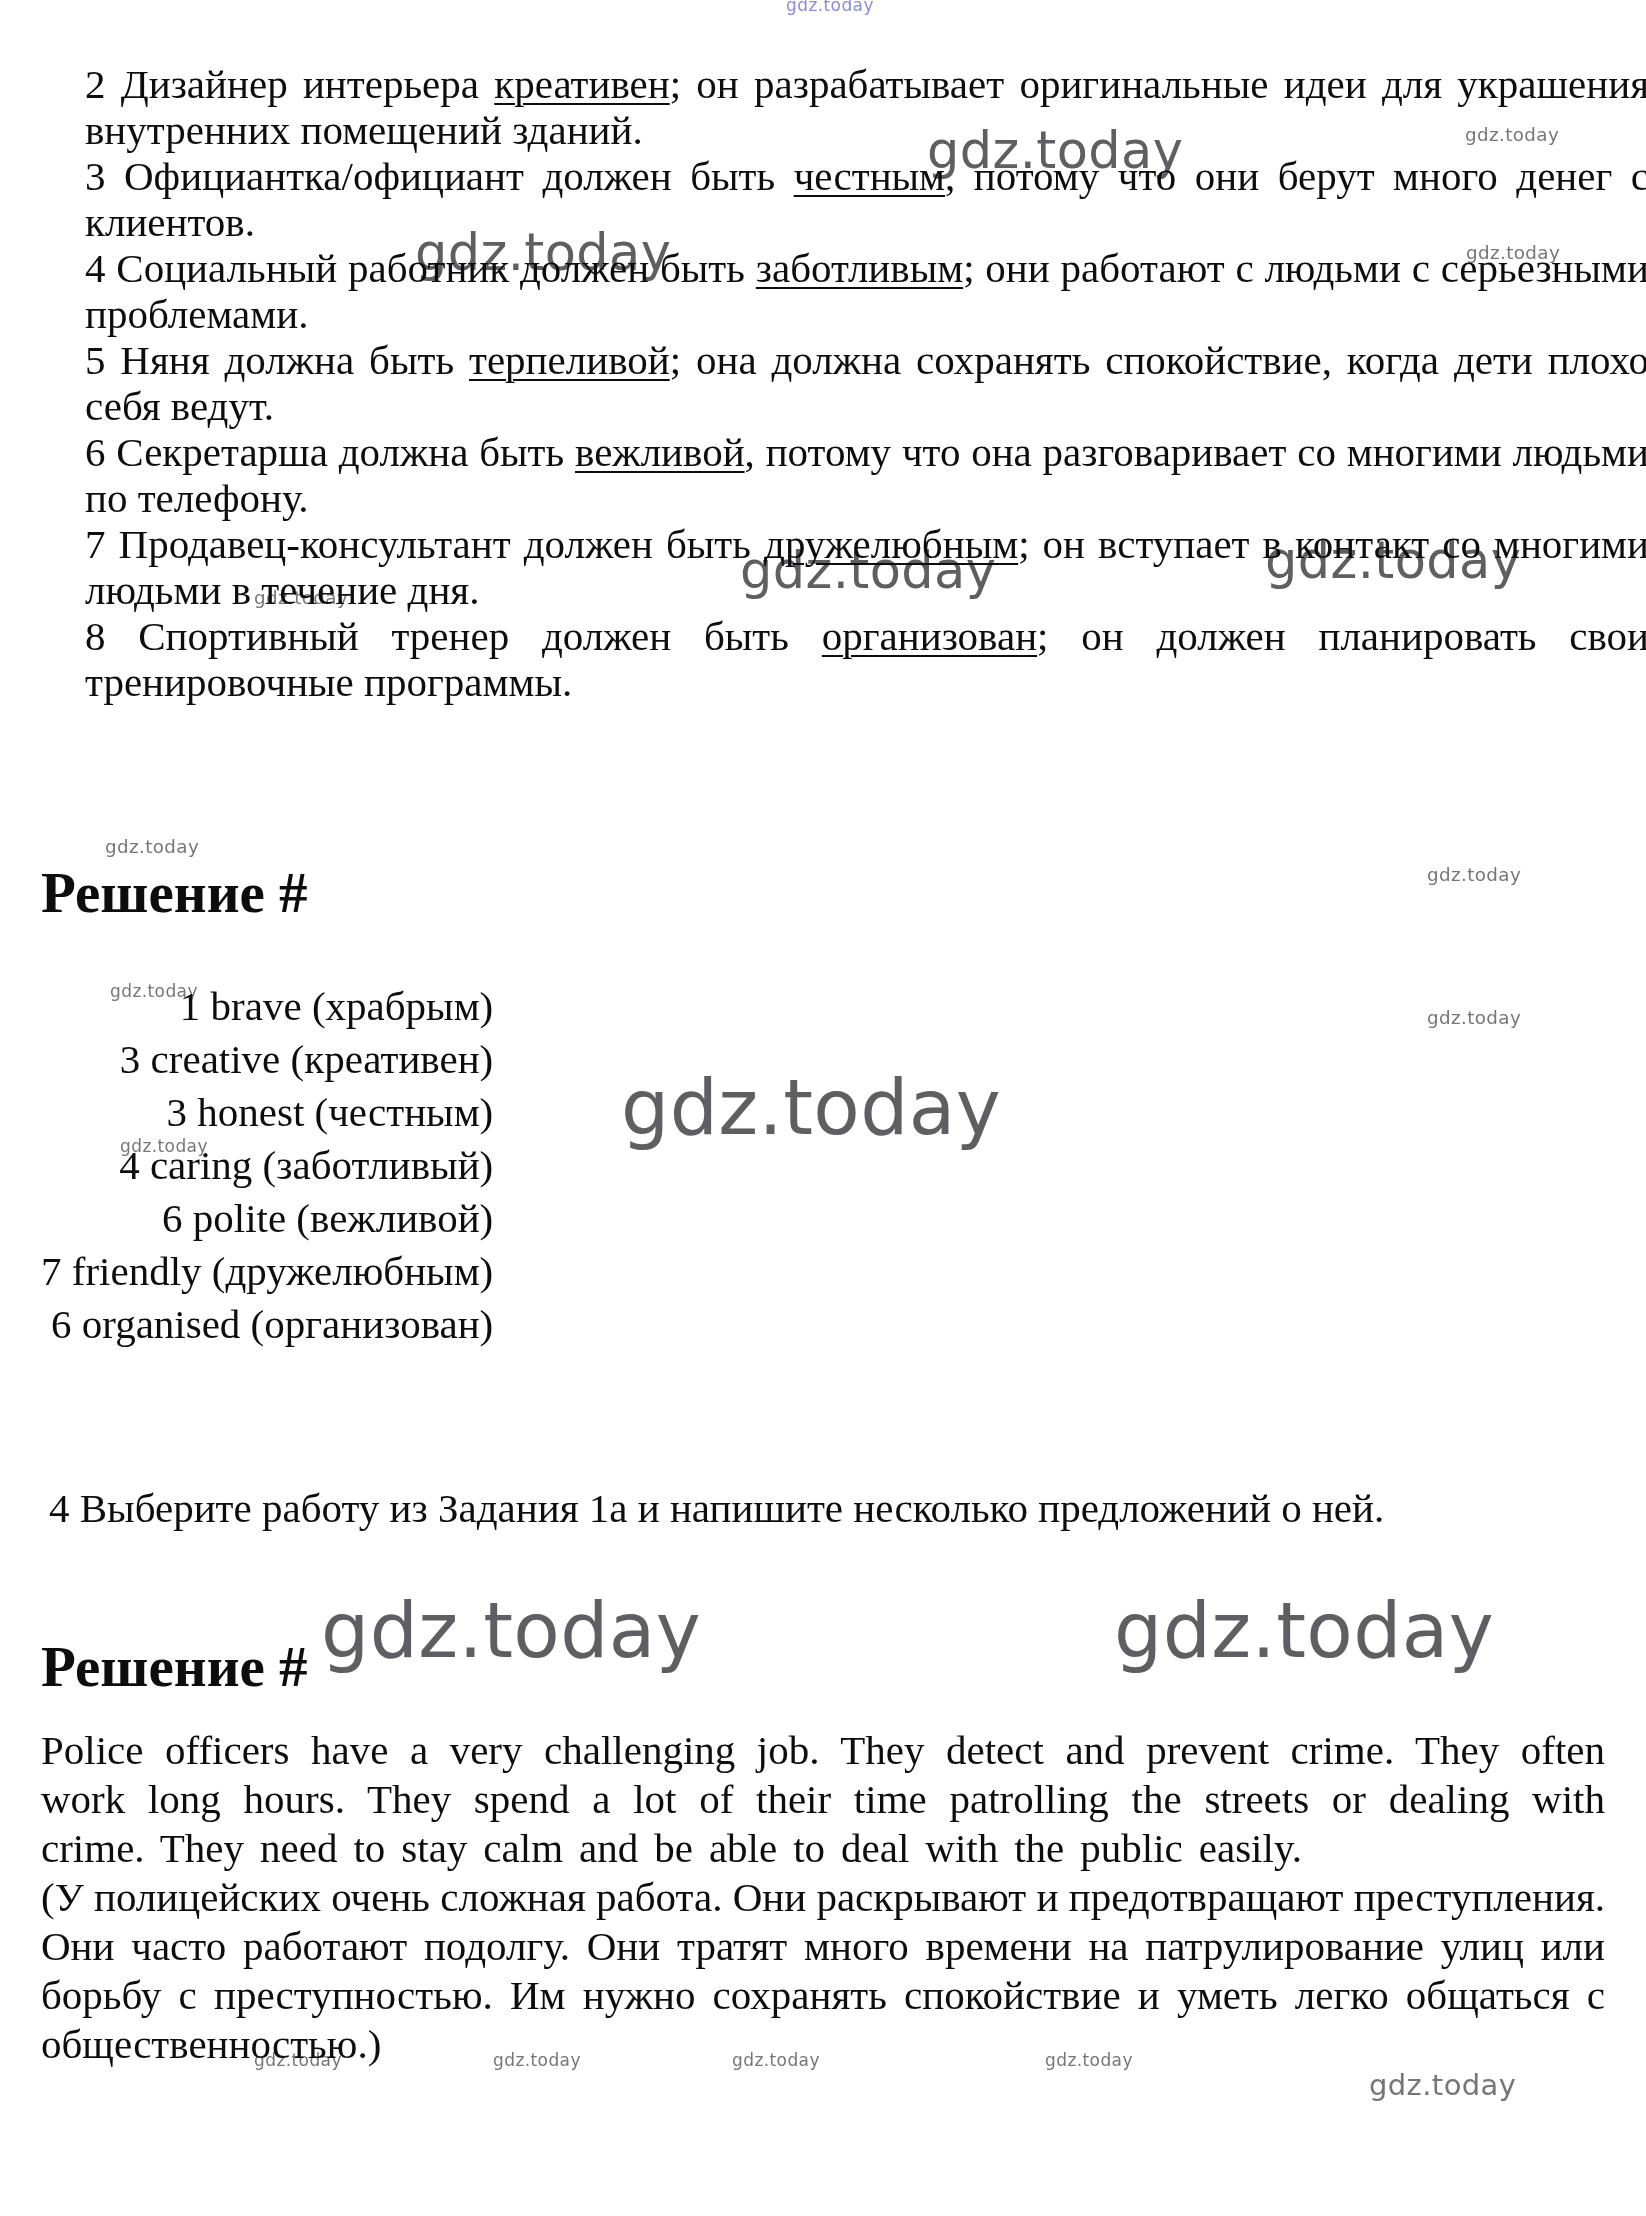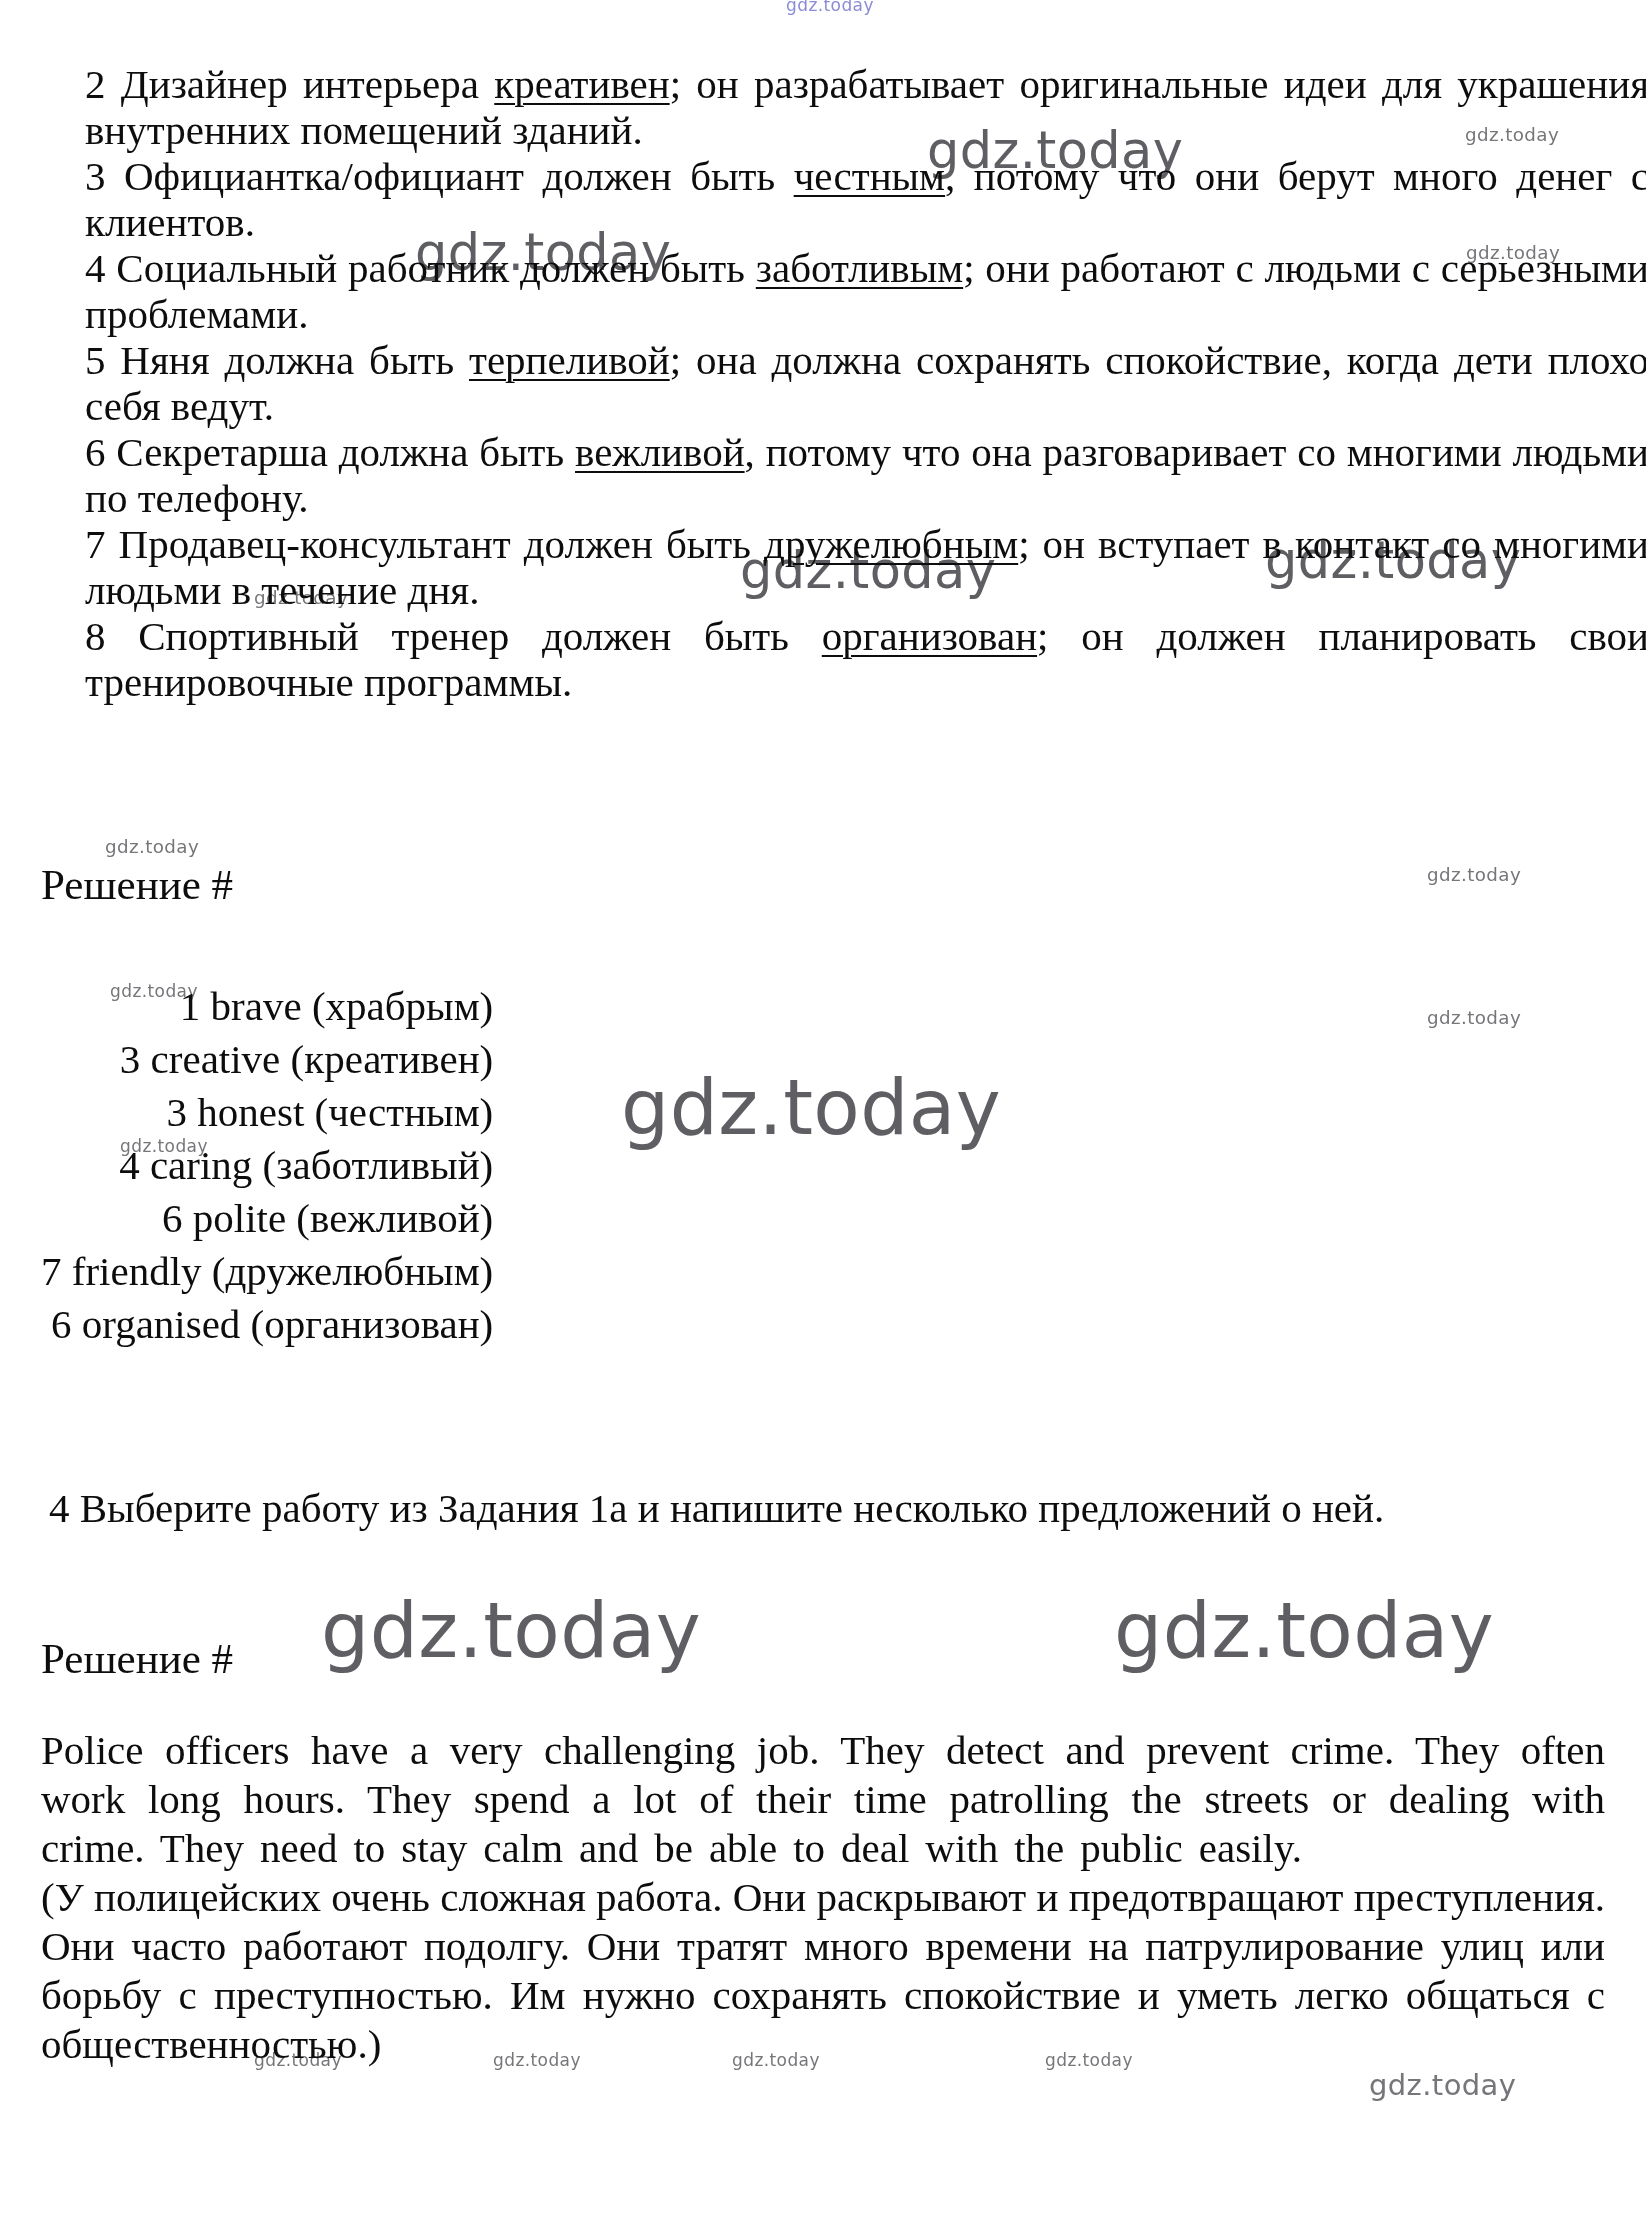--- a/index.html
+++ b/index.html
@@ -10,21 +10,21 @@
     font-family:"Liberation Serif", serif; color:#0d0d0d;padding-left:25px;
   }
   
   .body-text {
     position:absolute; left:41px; top:61px; width:1564px;
     font-size:41px; line-height:46px; text-align:justify; z-index:2;margin-left:44px;
   }
   .body-text p { margin:0; }
   .u { text-decoration:underline; text-decoration-thickness:2px; text-underline-offset:4.8px; }
 
-  .heading { position:absolute; left:41px; font-size:43px; font-weight:normal; z-index:2; }
+  .heading { position:absolute; left:41px; font-size:57px; font-weight:bold; z-index:2; }
   .h1pos { top:860px; }
   .h2pos { top:1634px; }
 
   .answers {
     position:absolute; left:41px; top:980px;
     font-size:41px; line-height:53px; z-index:2;text-align:right;
   }
   .task {
     position:absolute; left:41px; top:1484px; width:1564px;
     font-size:41px; z-index:2;margin-left:8px;

